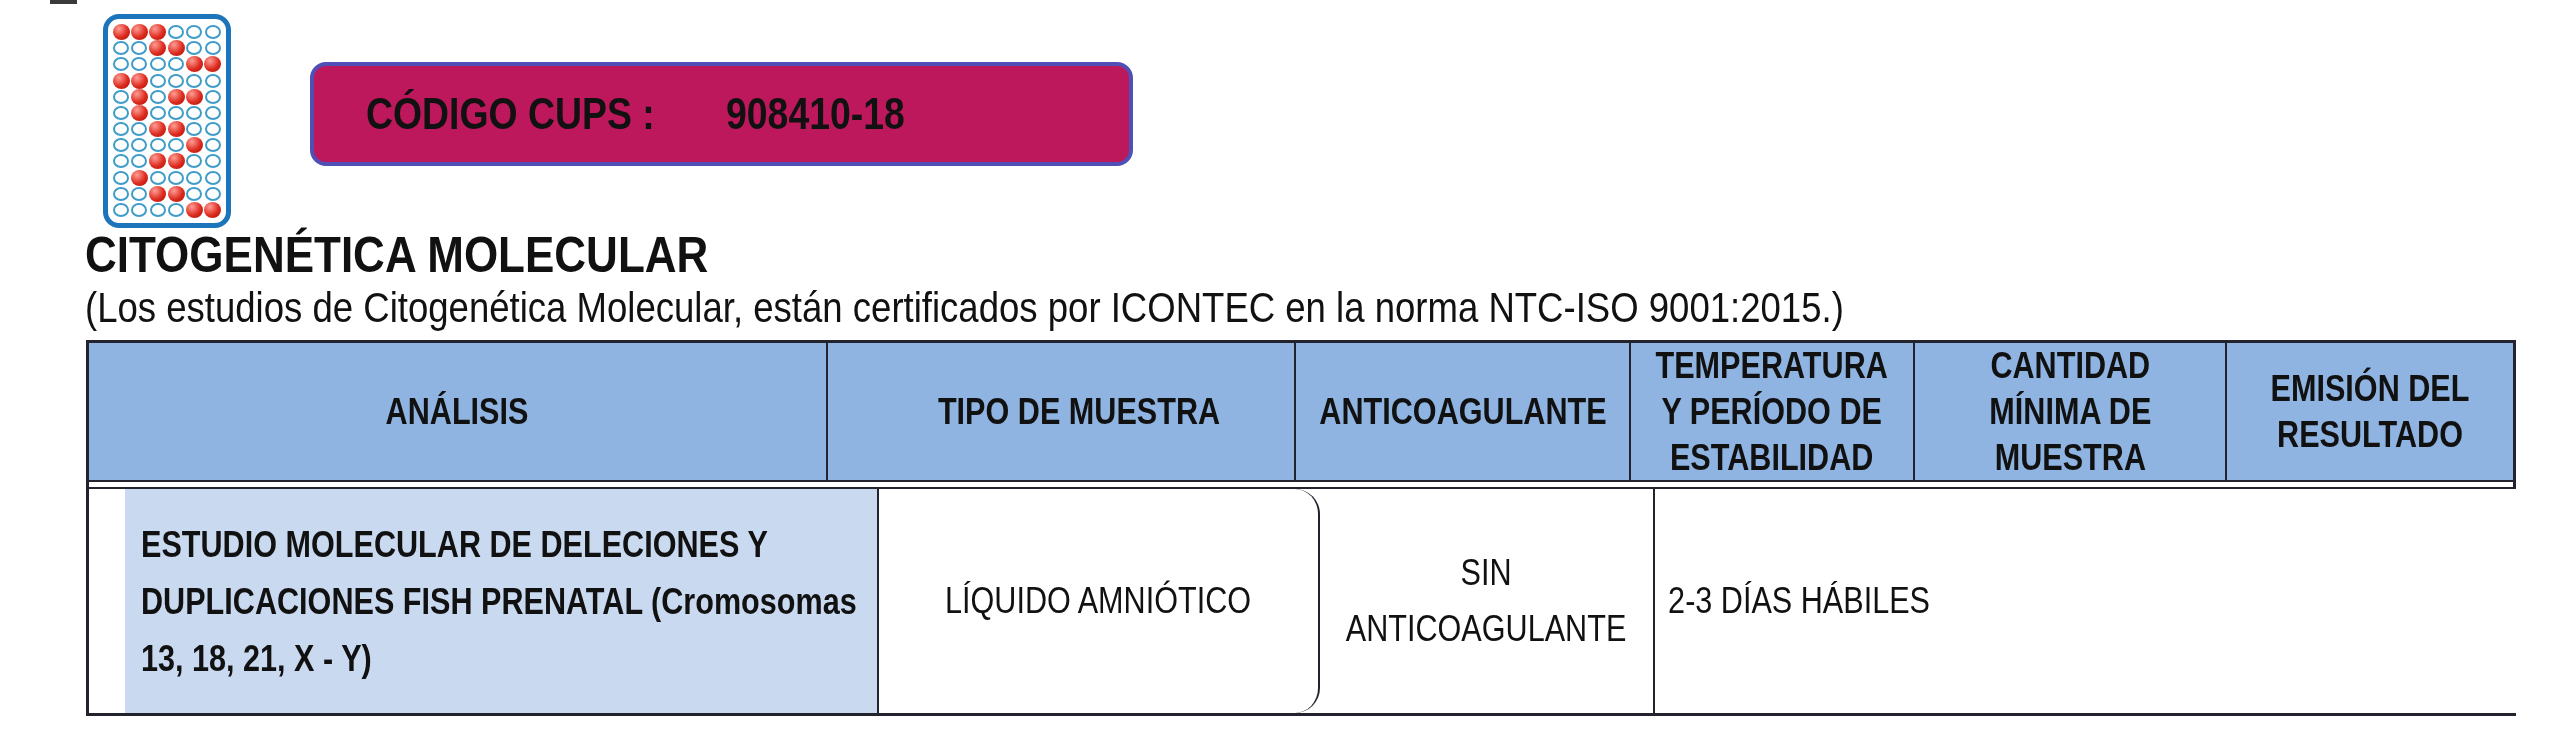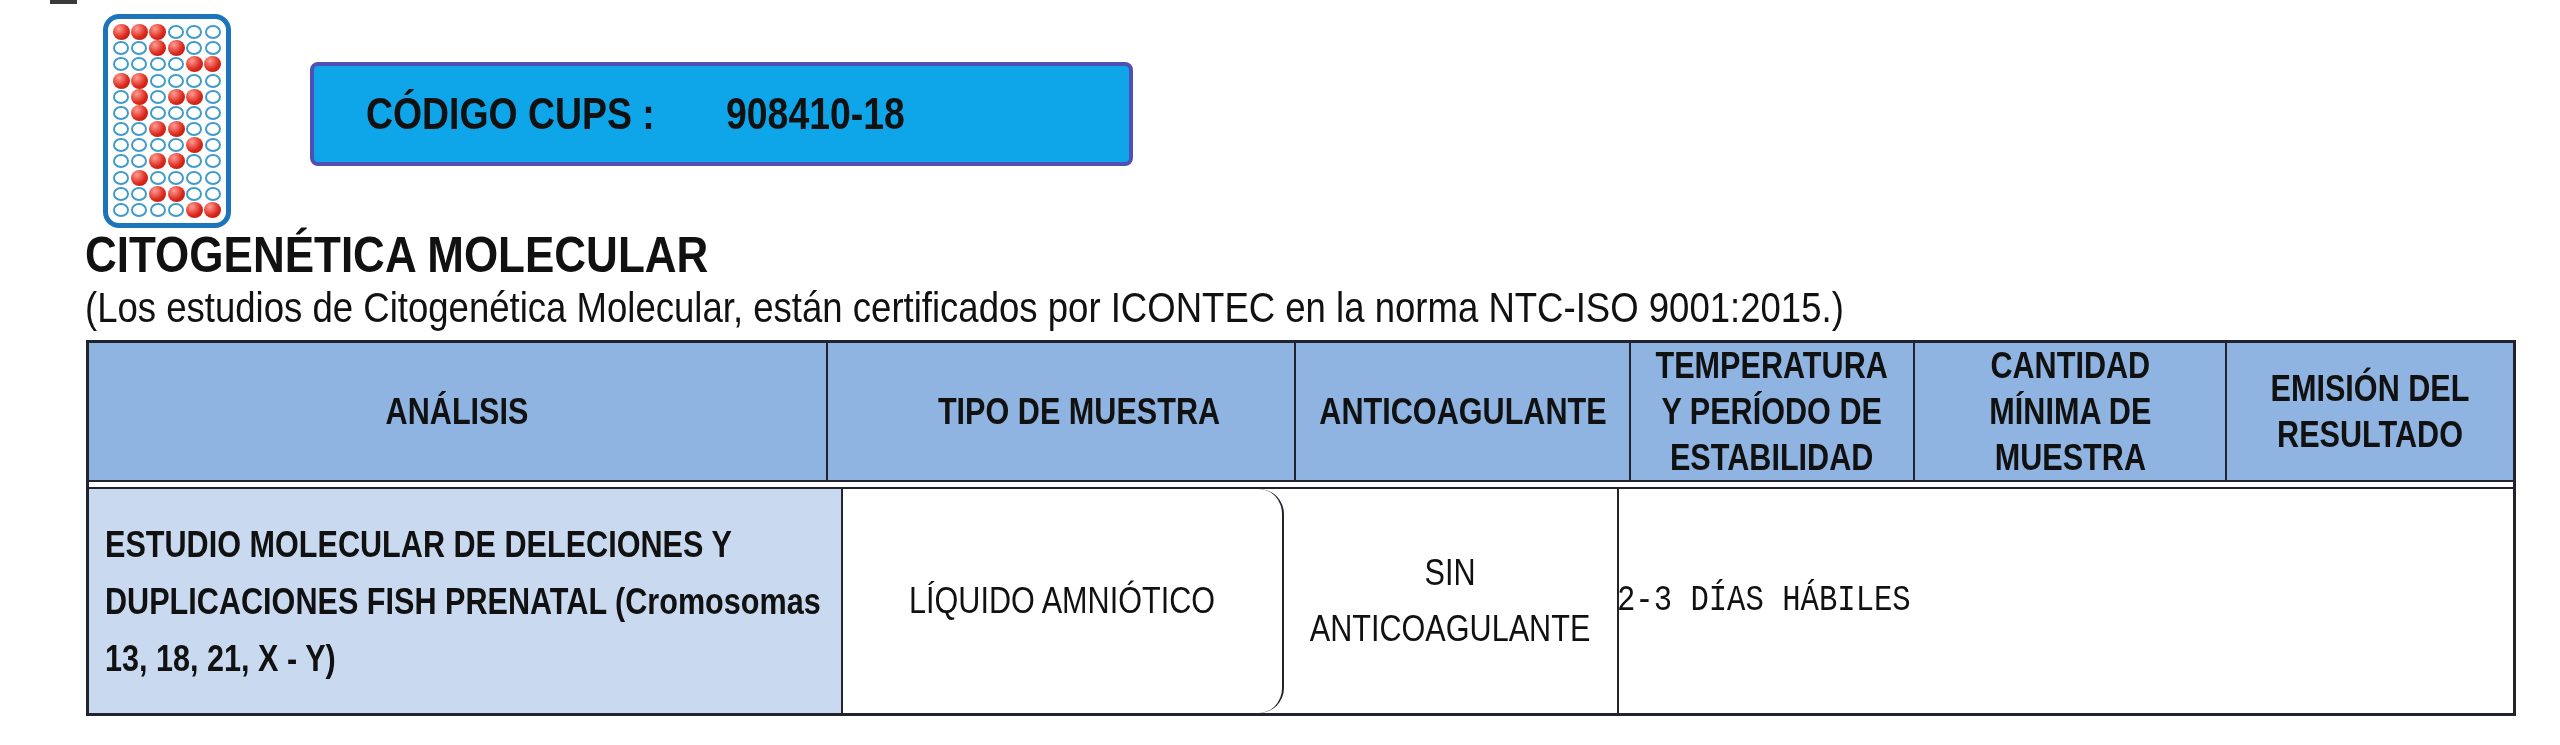--- a/index.html
+++ b/index.html
@@ -22,21 +22,21 @@
     box-sizing:border-box;justify-self:center;align-self:center;
   }
   #logo .dot{
     width:17px;height:16px;border:none;border-radius:50%;
     background:radial-gradient(circle at 35% 30%, #ff9d94 0%, var(--logo-dot) 55%, #a81006 100%);
   }
 
   
   #cups{
     position:absolute;left:310px;top:62px;width:815px;height:96px;
-    border:4px solid var(--cups-border);border-radius:8px;background:#0ea5e9;
+    border:4px solid var(--cups-border);border-radius:16px;background:#be185d;
   }
   #cups .lbl{
     position:absolute;left:52px;top:0;height:96px;display:flex;align-items:center;
     font-size:44px;font-weight:bold;white-space:pre;
     transform:scaleX(0.85);transform-origin:left center;
   }
   #cups .val{
     position:absolute;left:412px;top:0;height:96px;display:flex;align-items:center;
     font-size:44px;font-weight:bold;white-space:pre;
     transform:scaleX(0.85);transform-origin:left center;
@@ -52,21 +52,21 @@
     transform:scaleX(0.87);transform-origin:left center;
   }
 
   
   #tbl{
     position:absolute;left:86px;top:340px;width:2430px;box-sizing:border-box;
     border:3px solid var(--line);background:#fff;
   }
   .trow{display:flex;width:100%;}
   #thead{height:137px;background:var(--head-bg);}
-  #tbody{height:224px;background:#fff;}
+  #tbody{height:224px;background:#fff;padding-left:36px;}
   .cell{
     box-sizing:border-box;display:flex;align-items:center;justify-content:center;
     text-align:center;overflow:visible;
   }
   .cell:not(:last-child){border-right:2px solid var(--line);}
   .cell .txt{
     display:inline-block;white-space:pre;
     transform:scaleX(0.85);transform-origin:center center;
   }
   #thead .cell .txt{font-size:36px;font-weight:bold;line-height:46px;}
@@ -202,19 +202,19 @@
 DUPLICACIONES FISH PRENATAL (Cromosomas
 13, 18, 21, X - Y)</span>
         </div>
         <div class="cell" style="width: 441px; border-radius: 25px;">
           <span class="txt">LÍQUIDO AMNIÓTICO</span>
         </div>
         <div class="cell" style="width: 335px;">
           <span class="txt">SIN
 ANTICOAGULANTE</span>
         </div>
-        <div class="cell" style="width: 289px; font-family: Liberation Mono, monospace;">
+        <div class="cell" style="width: 289px;">
           <span class="txt">2-3 DÍAS HÁBILES</span>
         </div>
       </div>
   </div>
 
 </div>
 
 </body></html>

